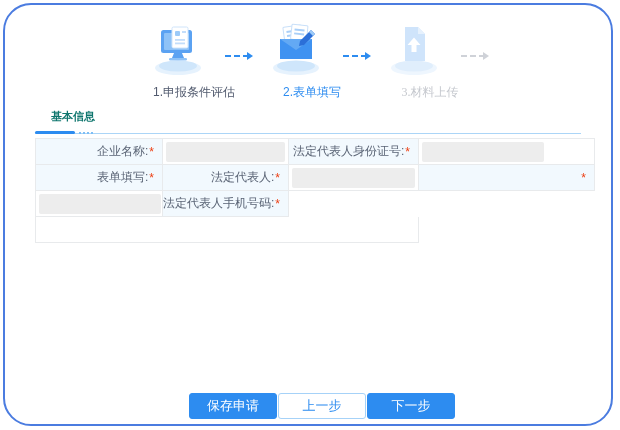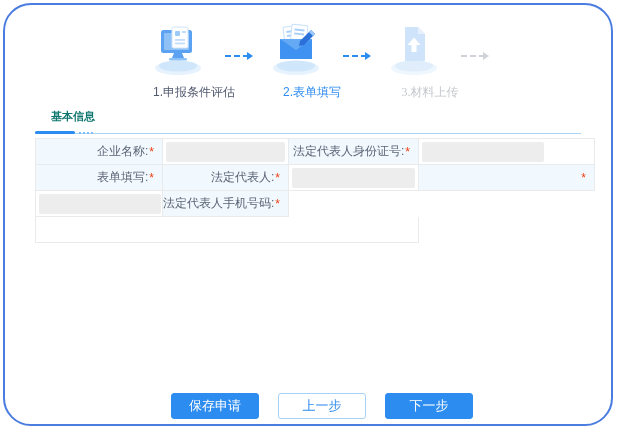--- a/index.html
+++ b/index.html
@@ -48,21 +48,21 @@
   .span3 { grid-column:span 3; }
   .req { color:#ed4014; margin-left:1px; font-size:12px; }
   input.fld { height:20px; background:#ededed; border:none; border-radius:2px;
               width:100%; outline:none; font-size:12px; padding:0 6px;
               font-family:inherit; color:#333; }
   input.fld.fixed { width:122px; flex:none; }
   .plain { padding-left:11px; color:#333; }
 
   
   .footer { position:absolute; left:0; right:0; top:388px;
-            display:flex; justify-content:center; gap:19px;padding-left:28px; }
+            display:flex; justify-content:center; gap:1px;padding-left:28px; }
   .btn { height:26px; width:88px; border-radius:3px; font-size:13px;
          display:flex; align-items:center; justify-content:center;
          cursor:pointer; font-family:inherit; }
   .btn.primary { background:#2d8cf0; color:#ffffff; border:1px solid #2d8cf0; }
   .btn.ghost   { background:#ffffff; color:#2d8cf0; border:1px solid #a6d2f8; }
 </style>
 </head>
 <body>
 
 <div class="window">

